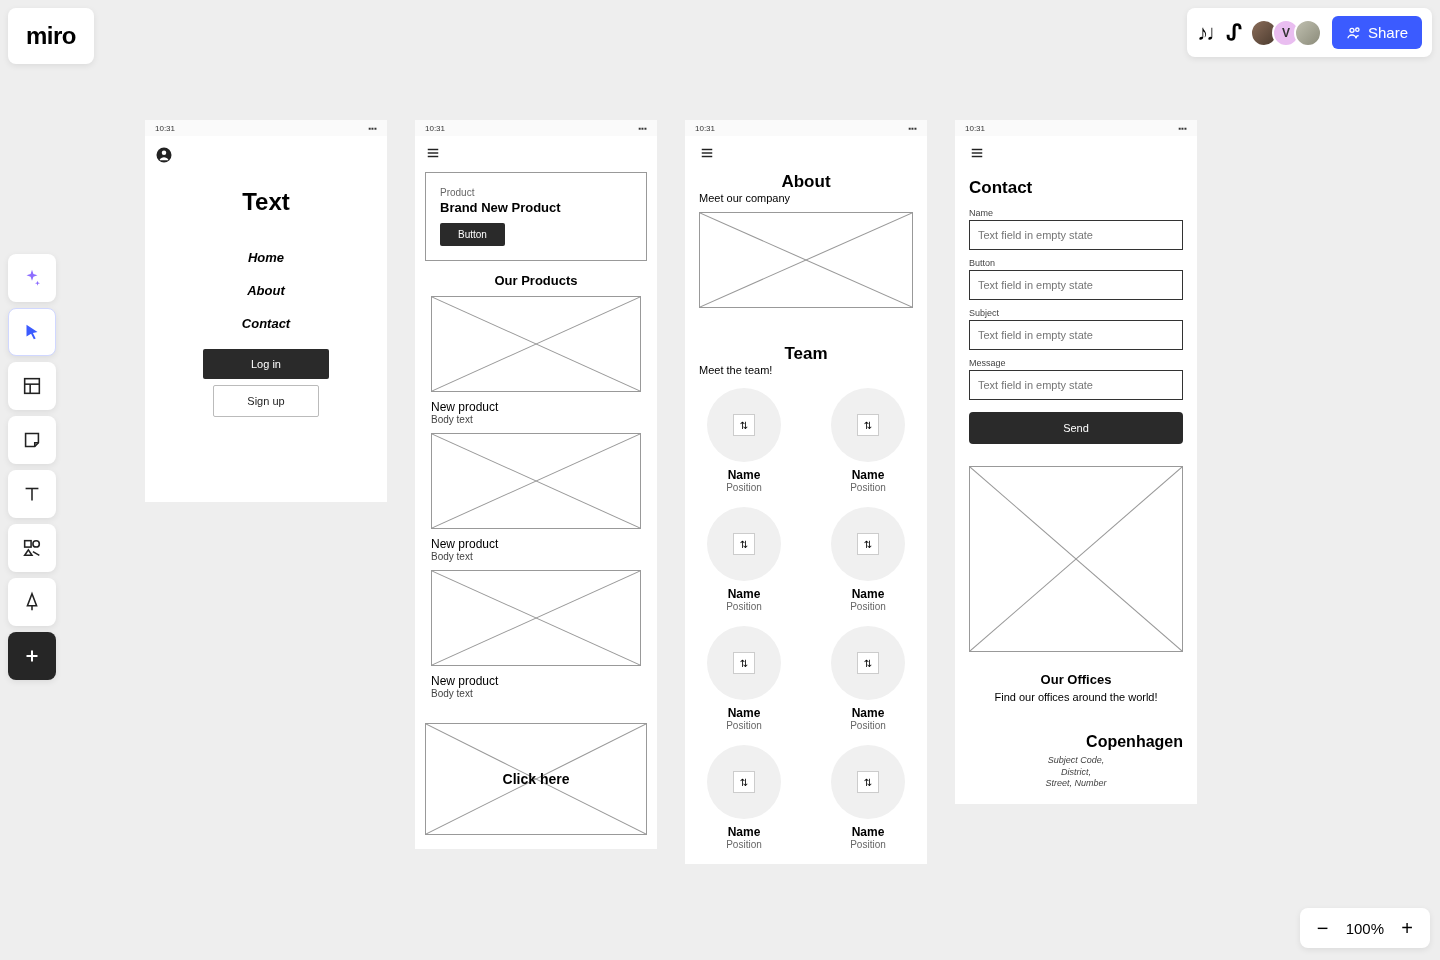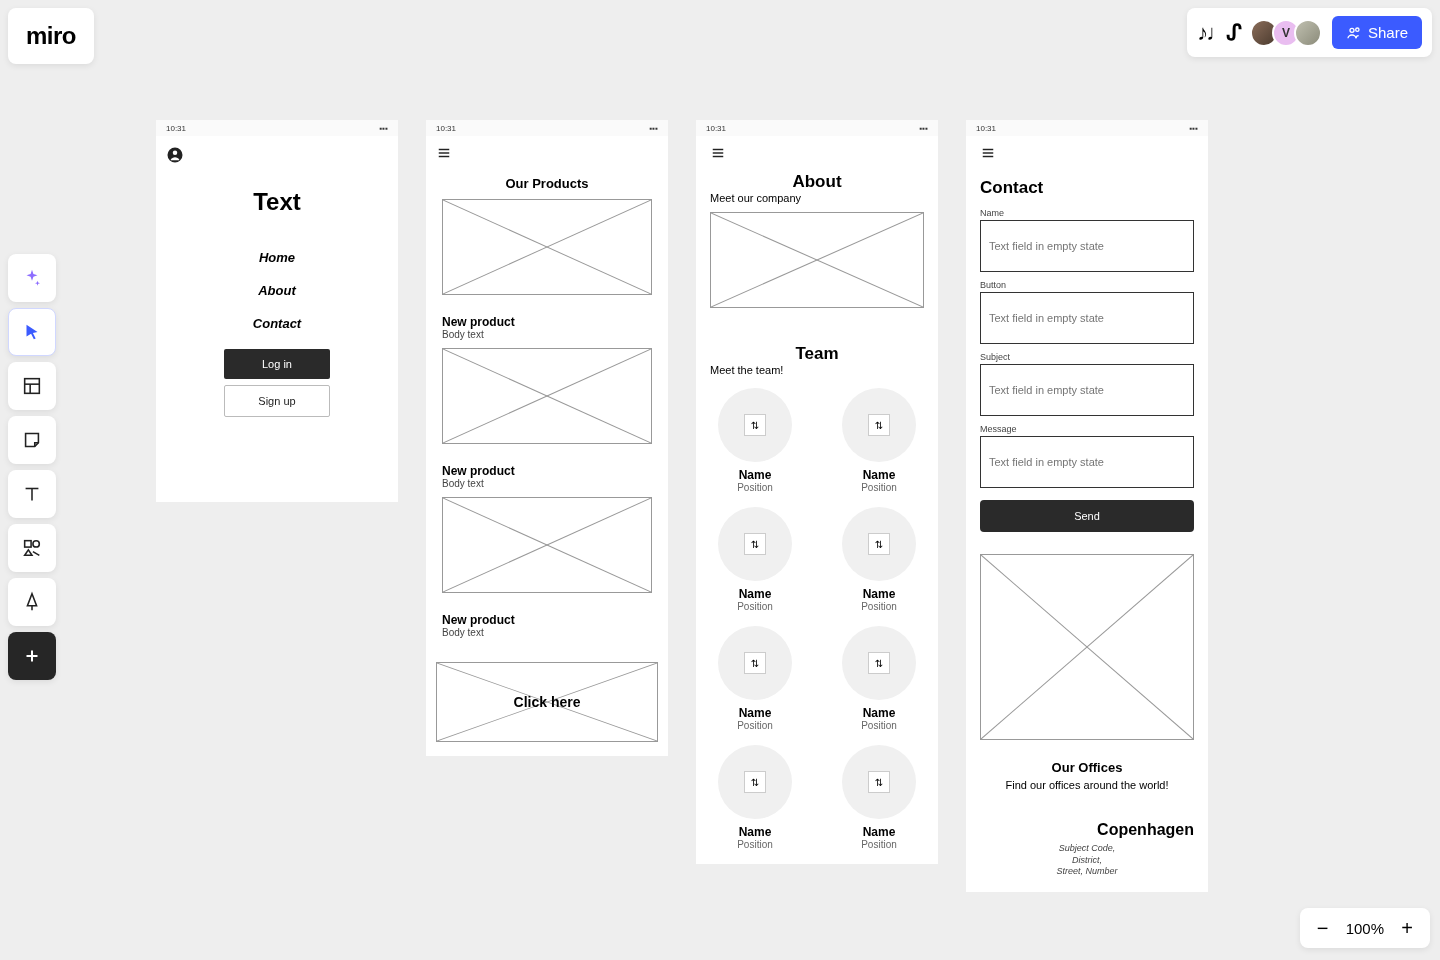--- a/index.html
+++ b/index.html
@@ -100,21 +100,21 @@
       align-items: center;
       gap: 14px;
       padding: 10px 14px;
       font-size: 15px;
     }
     .zoom-btn { cursor: pointer; font-size: 20px; line-height: 1; width: 18px; text-align: center; }
 
     
     .canvas {
       position: absolute;
-      top: 120px; left: 156px;
+      top: 120px; left: 145px;
       display: flex;
       gap: 28px;
       align-items: flex-start;
     }
     .device {
       width: 242px;
       background: #fafafa;
       border-radius: 2px;
     }
     .status-bar {
@@ -132,21 +132,21 @@
       padding: 10px;
     }
 
     
     .f1 .app-body { height: 366px; text-align: center; padding-top: 10px; }
     .f1 .profile-icon { width: 18px; height: 18px; text-align: left; }
     .f1 .logo { font-size: 24px; font-weight: 800; margin-top: 20px; margin-bottom: 34px; }
     .nav-list div { font-size: 13px; font-weight: 700; margin: 18px 0; font-style: italic; }
     .btn-dark {
       background: #2a2a2a; color: #fff; border: none;
-      width: 106px; padding: 9px 0; font-size: 11px;
+      width: 126px; padding: 9px 0; font-size: 11px;
       margin: 14px auto 6px; display: block; border-radius: 2px;
     }
     .btn-light {
       background: #fff; color: #222; border: 1px solid #bbb;
       width: 106px; padding: 9px 0; font-size: 11px;
       margin: 0 auto; display: block; border-radius: 2px;
     }
 
     
     .f2 .app-body { padding: 10px 10px 14px; }
@@ -158,25 +158,25 @@
     .promo .headline { font-size: 13px; font-weight: 800; margin: 2px 0 8px; }
     .promo .btn { background: #2a2a2a; color: #fff; border: none; font-size: 10px; padding: 6px 18px; border-radius: 2px; }
     .section-title { text-align: center; font-size: 13px; font-weight: 700; margin: 4px 0 8px; }
     .xbox {
       border: 1px solid #999;
       position: relative;
       background: #fff;
       margin: 8px auto;
     }
     .xbox svg { width: 100%; height: 100%; display: block; }
-    .prod-title { font-size: 12px; font-weight: 700; margin-top: 20px; }
+    .prod-title { font-size: 12px; font-weight: 400; margin-top: 8px; }
     .prod-body { font-size: 10px; color: #444; margin-bottom: 6px; }
     .prod-block { margin: 0 6px; }
     .click-here {
-      border: 1.5px solid #999; height: 80px; margin-top: 24px;
+      border: 1.5px solid #999; height: 112px; margin-top: 24px;
       position: relative; display: flex; align-items: center; justify-content: center;
       font-weight: 800; font-size: 14px;
     }
     .click-here svg { position: absolute; inset: 0; width: 100%; height: 100%; }
 
     
     .f3 .app-body { padding: 10px 14px 14px; }
     .f3 h2 { text-align: center; font-size: 17px; font-weight: 800; }
     .f3 .sub { text-align: left; font-size: 11px; margin-bottom: 8px; }
     .big-x { width: 214px; height: 96px; }
@@ -192,21 +192,21 @@
       display: flex; align-items: center; justify-content: center; font-size: 10px;
     }
     .team-name { font-size: 12px; font-weight: 600; }
     .team-pos { font-size: 10px; color: #666; }
 
     
     .f4 .app-body { padding: 10px 14px 14px; }
     .f4 h2 { font-size: 17px; font-weight: 800; margin-top: 6px; margin-bottom: 10px; }
     .field-label { font-size: 9px; color: #444; margin-bottom: 2px; margin-top: 8px; }
     .field {
-      width: 100%; border: 1.3px solid #333; padding: 19px 8px;
+      width: 100%; border: 1.3px solid #333; padding: 8px 8px;
       font-size: 11px; background: #fff;
     }
     .btn-send {
       width: 100%; background: #2a2a2a; color: #fff; border: none;
       padding: 10px 0; font-size: 11px; margin-top: 12px; border-radius: 4px;
     }
     .big-x2 { height: 186px; margin-top: 22px; }
     .offices-title { text-align: center; font-size: 13px; font-weight: 800; margin-top: 20px; }
     .offices-sub { text-align: center; font-size: 11px; margin-top: 4px; }
     .city { text-align: right; font-size: 16px; font-weight: 700; margin-top: 30px; }
@@ -324,20 +324,25 @@
     <div class="status-bar">
       <span>10:31</span>
       <span class="status-icons">▪▪▪</span>
     </div>
     <div class="app-body">
       <svg class="hamburger" viewBox="0 0 24 24" stroke="#222" stroke-width="2.5">
           <line x1="3" y1="6" x2="21" y2="6"></line>
           <line x1="3" y1="12" x2="21" y2="12"></line>
           <line x1="3" y1="18" x2="21" y2="18"></line>
         </svg>
+      <div class="promo">
+        <div class="eyebrow">Product</div>
+        <div class="headline">Brand New Product</div>
+        <button class="btn">Button</button>
+      </div>
       <div class="section-title">Our Products</div>
 
       <div class="prod-block">
         <div class="xbox" style="height:96px">
             <svg viewBox="0 0 100 50" preserveAspectRatio="none">
               <line x1="0" y1="0" x2="100" y2="50" stroke="#999" stroke-width="0.5"></line>
               <line x1="100" y1="0" x2="0" y2="50" stroke="#999" stroke-width="0.5"></line>
             </svg>
           </div>
         <div class="prod-title">New product</div>

